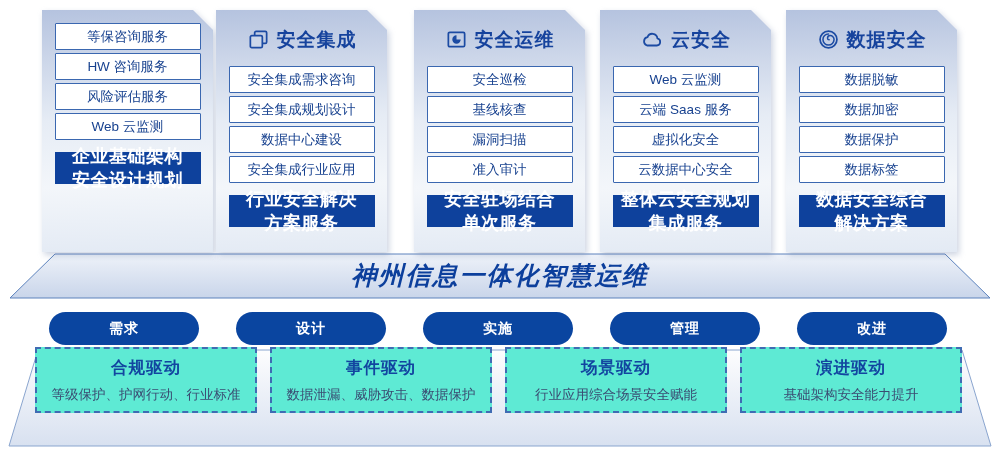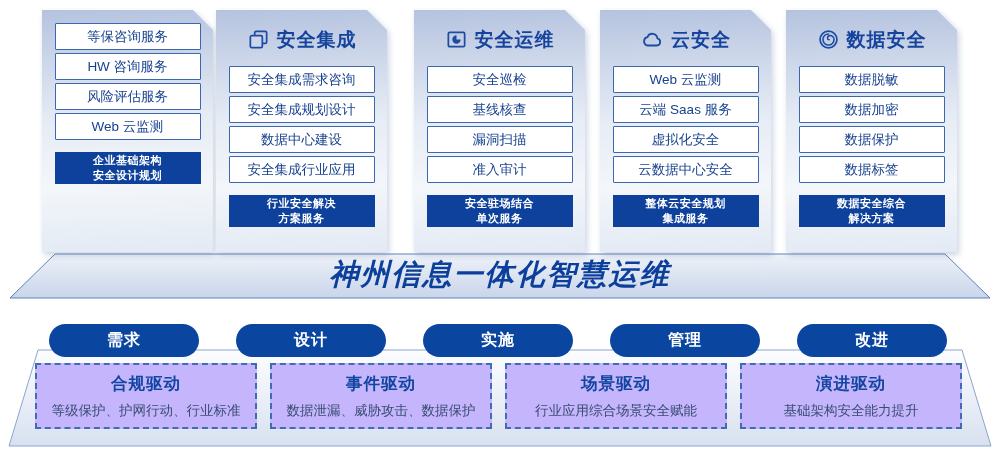--- a/index.html
+++ b/index.html
@@ -14,37 +14,37 @@
          background:linear-gradient(178deg,#b5c3df 0%,#ccd6e9 20%,#e6ecf5 45%,#f3f6fa 72%,#e3eaf4 100%);
          display:flex;flex-direction:column;align-items:center;}
   .panel-head{margin-top:16px;height:27px;display:flex;align-items:center;gap:7px;}
   .panel-head svg{display:block;}
   .panel-title{font-size:19px;font-weight:bold;color:#16439d;letter-spacing:1px;white-space:nowrap;}
   .panel-items{margin-top:13px;display:flex;flex-direction:column;gap:3px;}
   .item-box{width:144px;height:25px;background:#ffffff;border:1px solid #3a67b0;border-radius:1px;
             display:flex;align-items:center;justify-content:center;
             font-size:13.5px;color:#17418f;white-space:nowrap;}
   .footer-box{margin-top:12px;width:146px;height:32px;background:#0e419c;color:#ffffff;
-              font-weight:bold;font-size:11px;line-height:1.35;letter-spacing:.5px;
+              font-weight:bold;font-size:18px;line-height:1.35;letter-spacing:.5px;
               display:flex;flex-direction:column;justify-content:center;text-align:center;}
 
   
   .banner-svg{position:absolute;left:0;top:250px;}
   .banner-text{position:absolute;left:0;top:252px;width:1000px;height:46px;
                display:flex;align-items:center;justify-content:center;
-               font-size:29px;font-weight:bold;font-style:italic;color:#0c3f9c;letter-spacing:2px;}
-
-  
-  .pill{position:absolute;top:324px;width:150px;height:33px;border-radius:17px;background:#0a45a0;
-        color:#fff;font-size:16px;font-weight:bold;letter-spacing:1px;
+               font-size:25px;font-weight:bold;font-style:italic;color:#0c3f9c;letter-spacing:2px;}
+
+  
+  .pill{position:absolute;top:312px;width:150px;height:33px;border-radius:17px;background:#0a45a0;
+        color:#fff;font-size:14px;font-weight:bold;letter-spacing:1px;
         display:flex;align-items:center;justify-content:center;}
 
   
   .platform-svg{position:absolute;left:0;top:347px;}
-  .driver{position:absolute;top:363px;width:222px;height:66px;background:#c4b5fd;
+  .driver{position:absolute;top:347px;width:222px;height:66px;background:#5eead4;
           border:2px dashed #3f6cb3;box-sizing:border-box;
           display:flex;flex-direction:column;align-items:center;justify-content:center;gap:7px;}
   .driver-title{font-size:16.5px;font-weight:bold;color:#1245a0;letter-spacing:1px;}
   .driver-desc{font-size:13.5px;color:#3a4c72;white-space:nowrap;}
 </style>
 </head>
 <body>
 
 <div class="stage">
 

